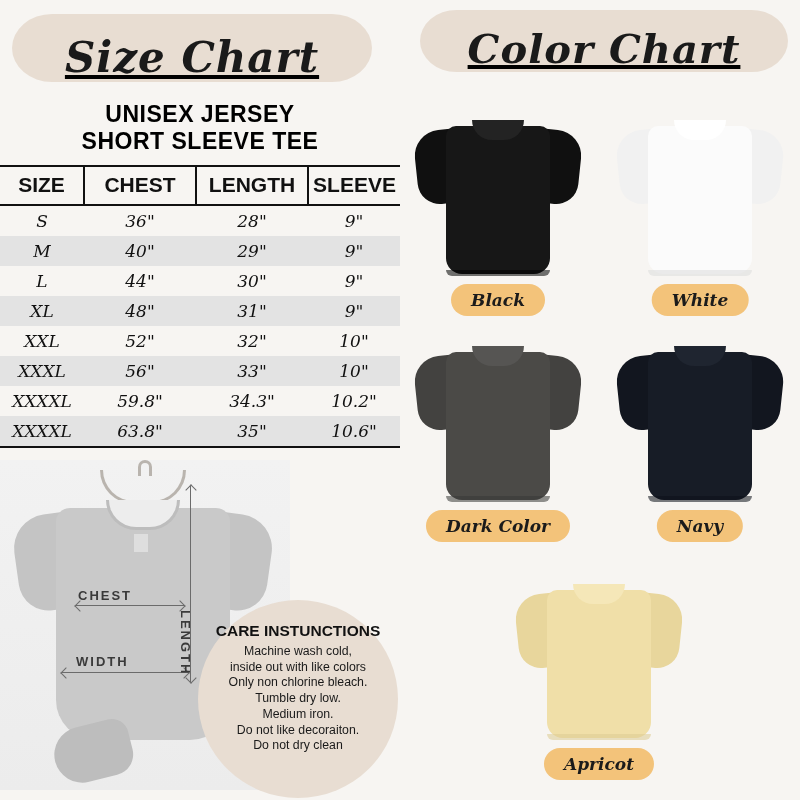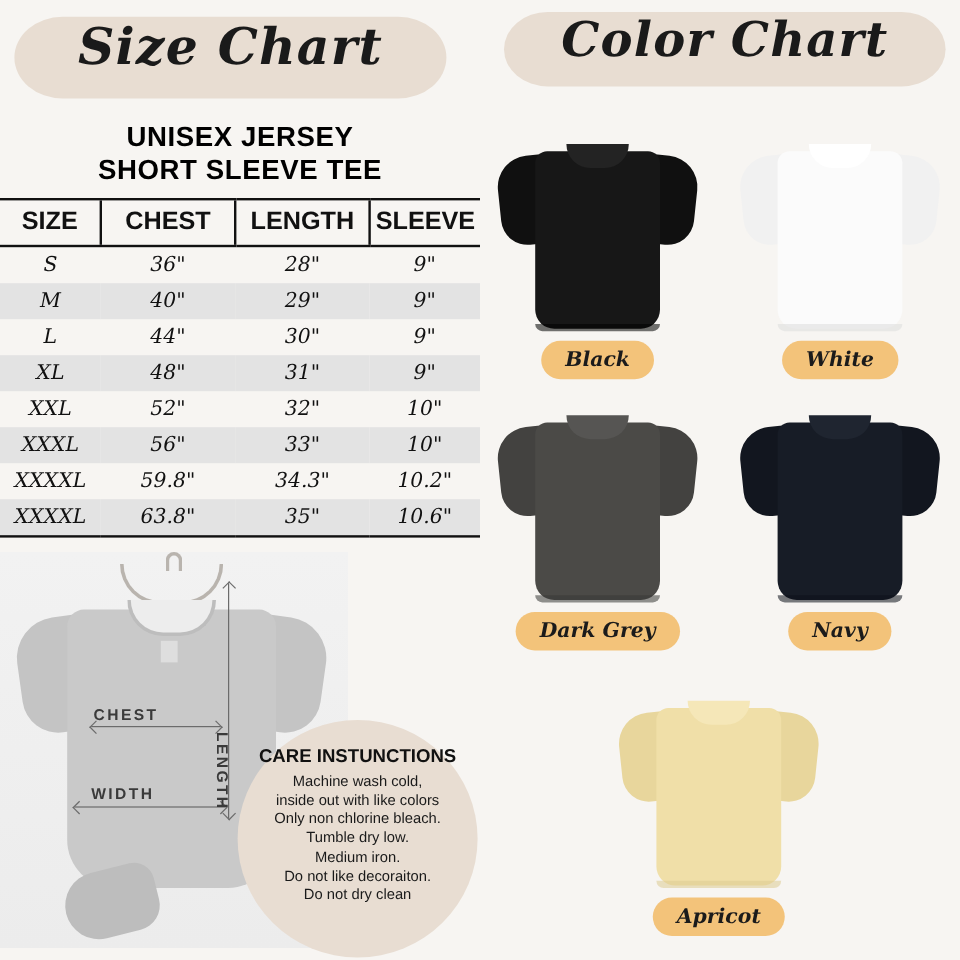--- a/index.html
+++ b/index.html
@@ -10,21 +10,21 @@
     font-family: "Liberation Sans", sans-serif;
     overflow: hidden;
     position: relative;
   }
 
   
   .banner {
     position:absolute;
     background:#e8ddd2;
     border-radius: 40px / 34px;
-    display:flex; align-items:flex-start; justify-content:center;
+    display:flex; align-items:flex-end; justify-content:center;text-decoration:underline;
   }
   .banner-text {
     font-family: "DejaVu Serif", serif;
     font-style: italic;
     font-weight: 700;
     color:#1a1a1a;
     letter-spacing: 1px;
     white-space: nowrap;
   }
   #size-banner { left: 12px; top: 14px; width: 360px; height: 68px; }
@@ -347,21 +347,21 @@
   </div>
 
   <div class="color-cell" style="left:0px; top:250px;">
     <div class="shirt">
       <div class="s-sleeve-l" style="background:#434240"></div>
       <div class="s-sleeve-r" style="background:#434240"></div>
       <div class="s-body" style="background:#4b4a47"></div>
       <div class="s-collar" style="background:#565553"></div>
       <div class="s-hem" style="background:#393836"></div>
     </div>
-    <div class="pill">Dark Grey</div>
+    <div class="pill">Dark Color</div>
   </div>
 
   <div class="color-cell" style="left:202px; top:250px;">
     <div class="shirt">
       <div class="s-sleeve-l" style="background:#12161f"></div>
       <div class="s-sleeve-r" style="background:#12161f"></div>
       <div class="s-body" style="background:#171c26"></div>
       <div class="s-collar" style="background:#1f2530"></div>
       <div class="s-hem" style="background:#0d1119"></div>
     </div>

